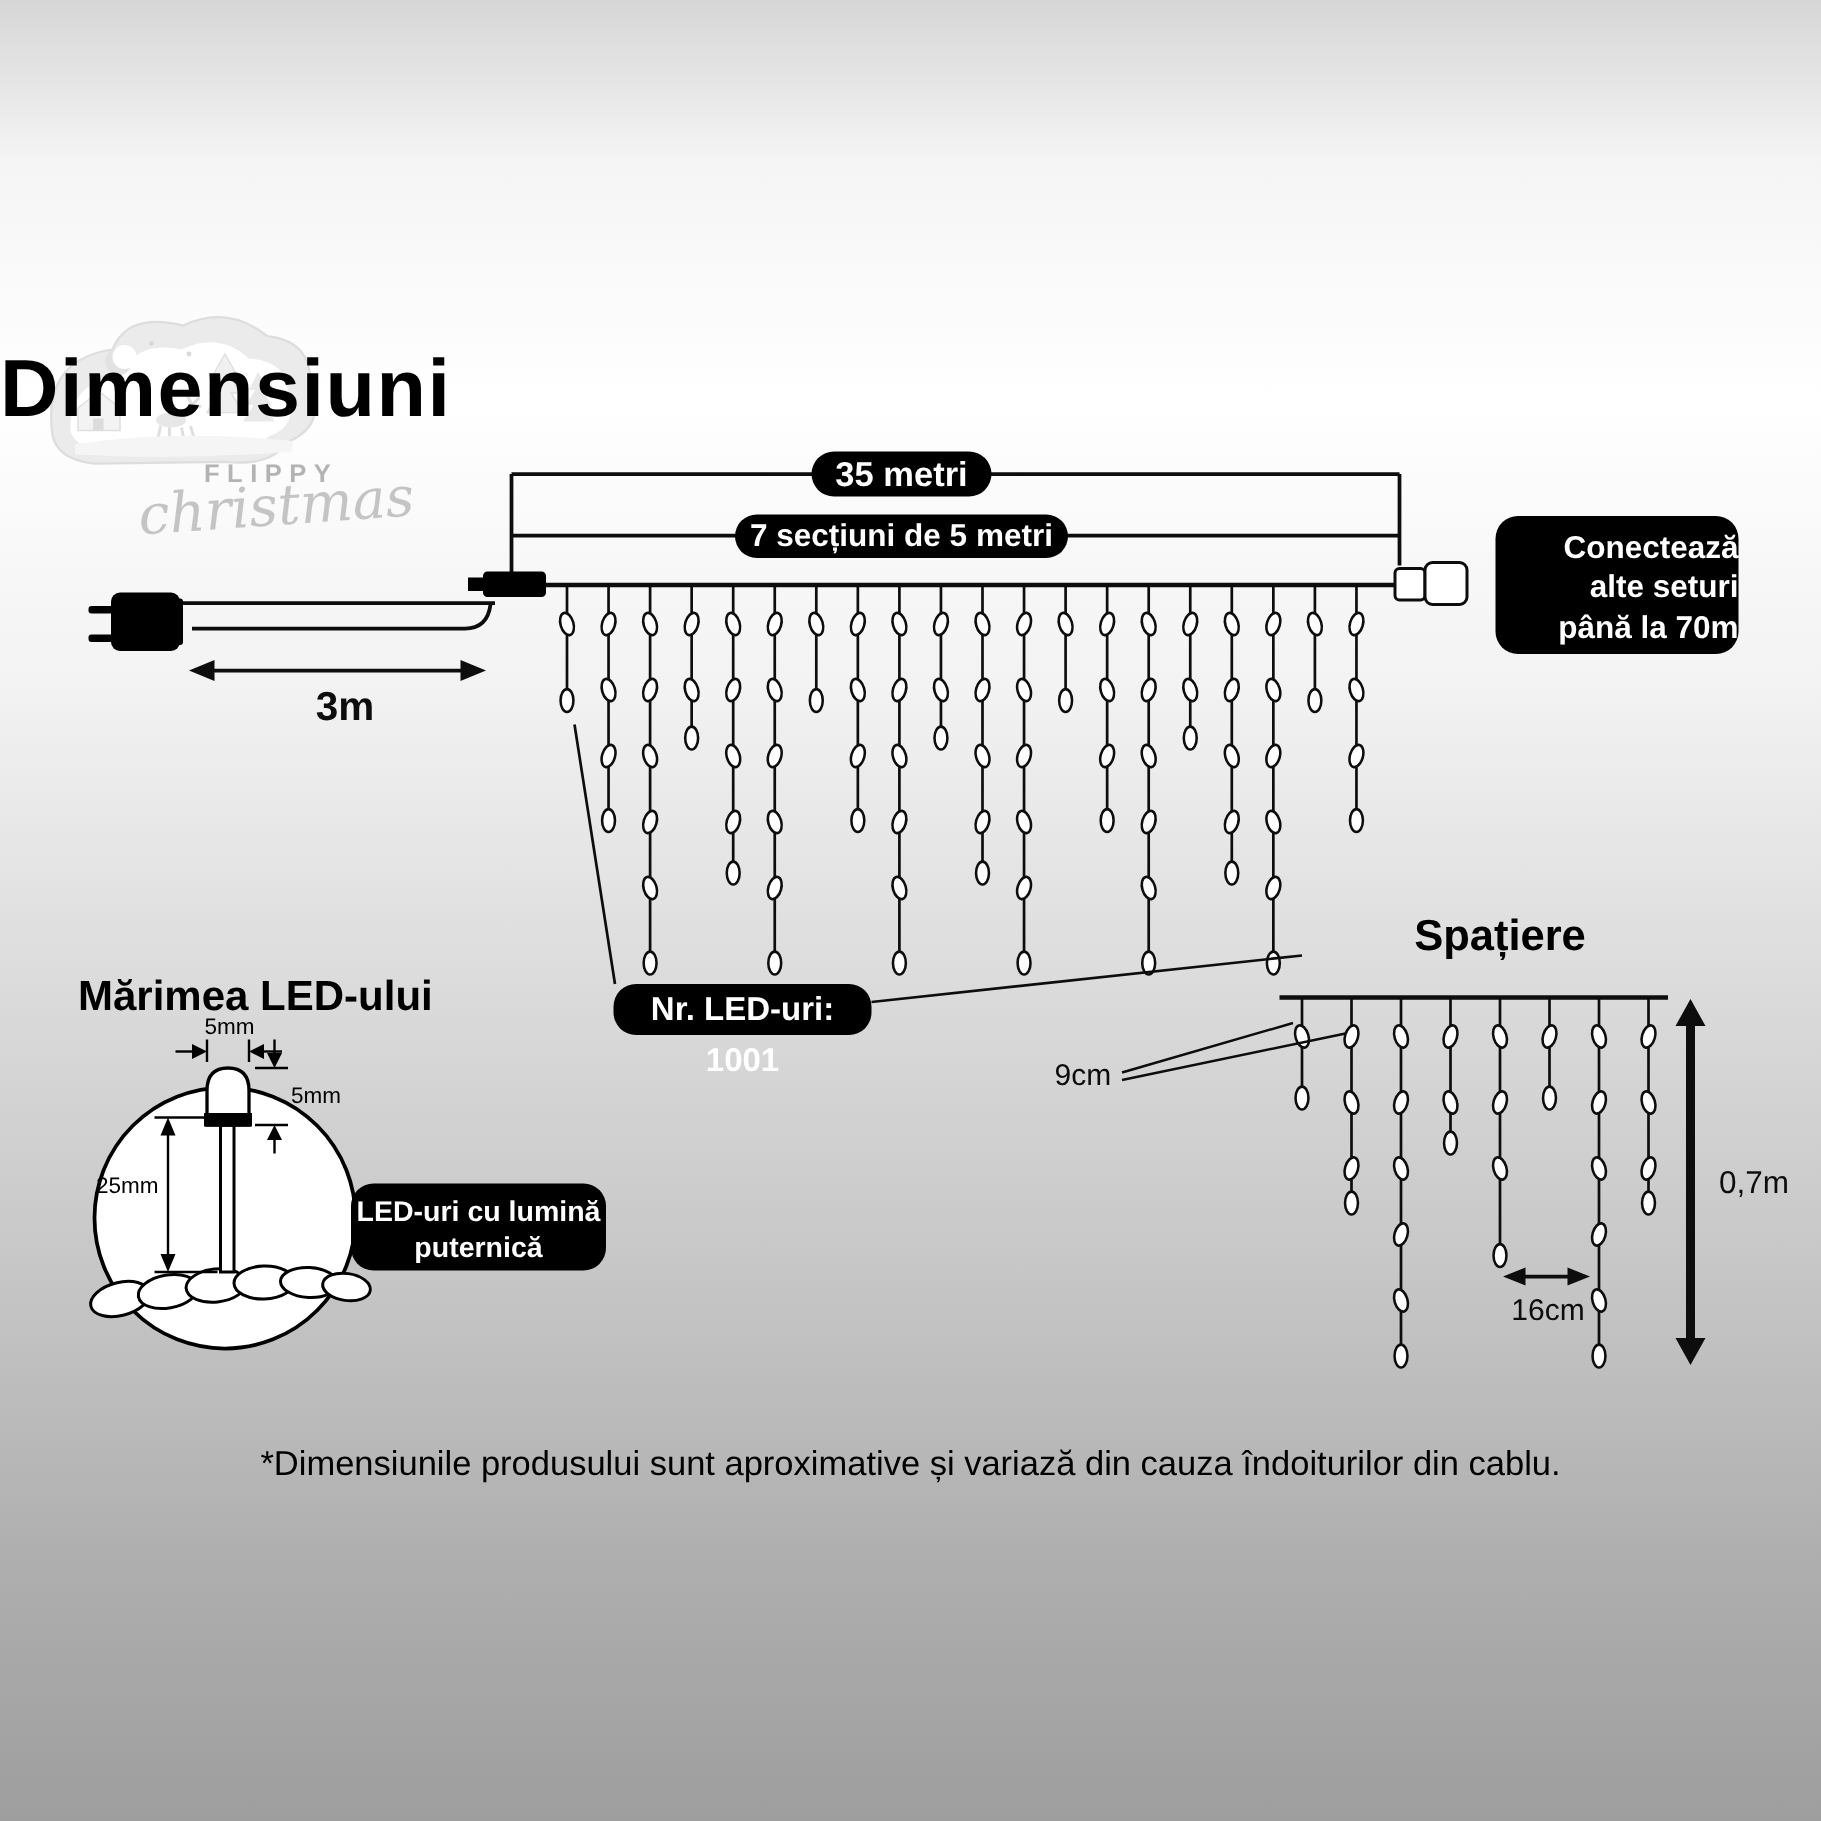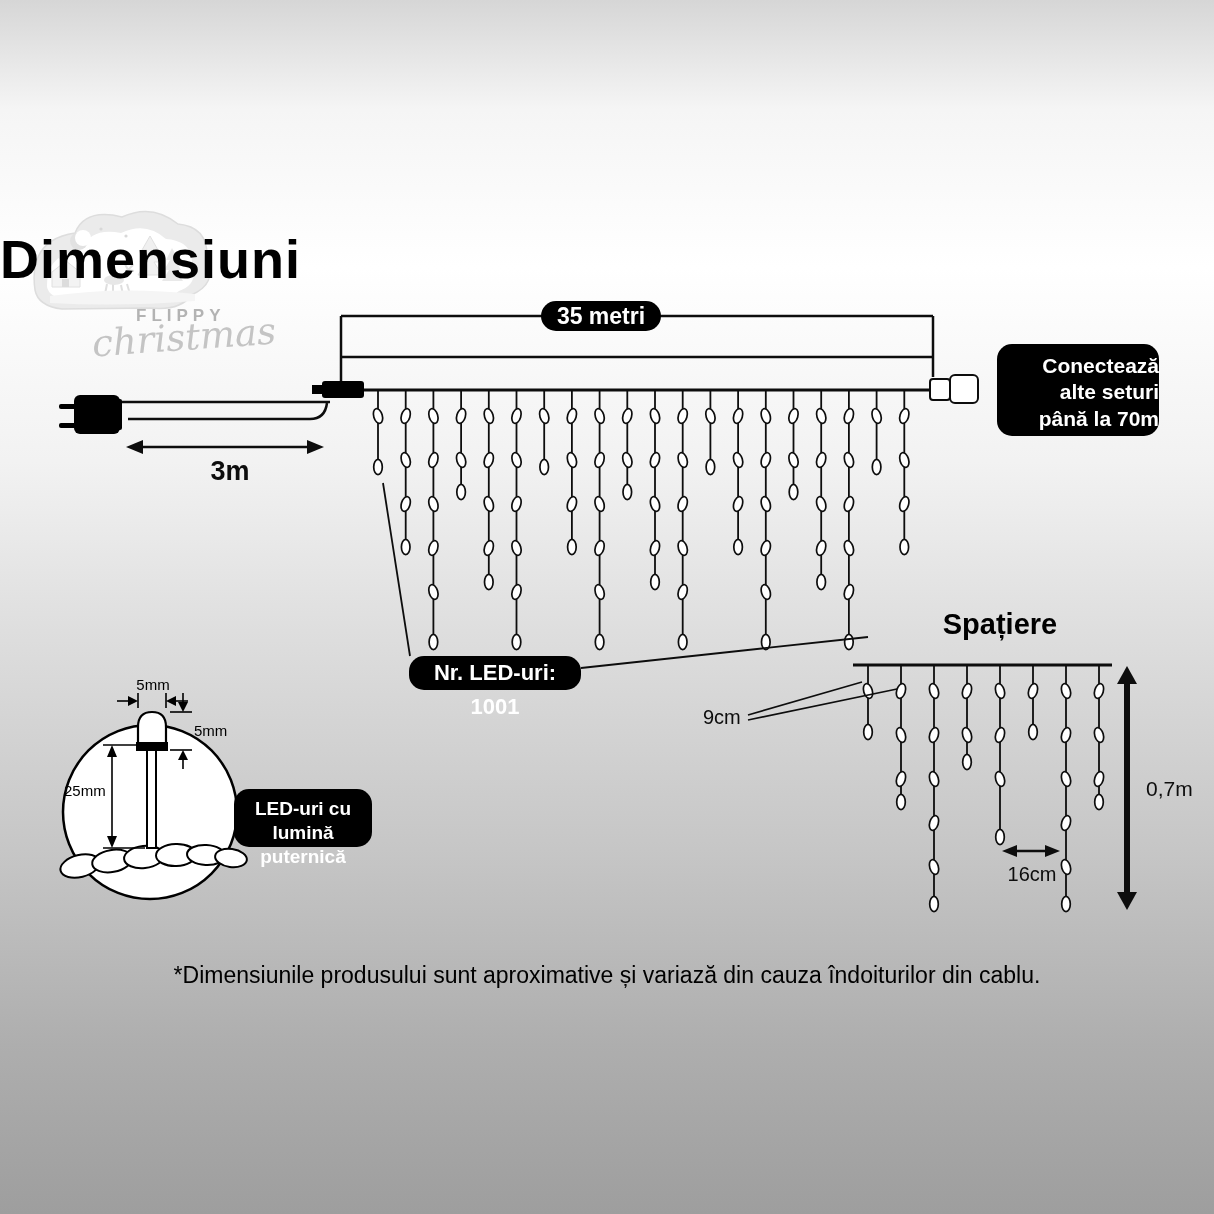--- a/index.html
+++ b/index.html
@@ -16,21 +16,21 @@
     font-size:54px; font-weight:bold; letter-spacing:1px; color:#000;
   }
   .blk{
     position:absolute; background:#000; color:#fff; font-weight:bold;
     text-align:center; line-height:1.25;border-radius:15px;
   }
   .lbl-35{ left:541px; top:301px; width:120px; height:30px; font-size:23px; line-height:30px; }
   .lbl-sections{ left:490px; top:343px; width:222px; height:29px; font-size:21px; line-height:29px; }
   .lbl-connect{ left:997px; top:344px; width:162px; height:92px; font-size:21px; padding-top:9px;text-align:right; }
   .lbl-ledcount{ left:409px; top:656px; width:172px; height:34px; font-size:22px; line-height:34px; }
-  .lbl-ledinfo{ left:234px; top:789px; width:138px; height:58px; font-size:19px; padding-top:8px; }
+  .lbl-ledinfo{ left:234px; top:789px; width:170px; height:58px; font-size:19px; padding-top:8px; }
   .h-led{ left:52px; top:648px; font-size:28px; font-weight:600; color:#000; }
   .h-spacing{ left:925px; top:608px; width:150px; text-align:center; font-size:29px; font-weight:600; color:#000; }
   .lbl-3m{ left:200px; top:456px; width:60px; text-align:center; font-size:27px;font-weight:bold; }
   .lbl-9cm{ left:703px; top:706px; font-size:20px; }
   .lbl-16cm{ left:1003px; top:863px; width:58px; text-align:center; font-size:20px; }
   .lbl-07m{ left:1146px; top:777px; font-size:21px; }
   .dim{ font-size:15px; color:#000; }
   .d5w{ left:132px; top:676px; width:42px; text-align:center; }
   .d5h{ left:194px; top:722px; }
   .d25{ left:64px; top:782px; }
@@ -331,31 +331,33 @@
       <path d="M112,848 L107,836 L117,836 Z" stroke="none"></path>
     </g>
   </svg>
 
   <div class="abs title">Dimensiuni</div>
 
   <div class="abs logo-flippy">FLIPPY</div>
   <div class="abs logo-script">christmas</div>
 
   <div class="blk lbl-35">35 metri</div>
+  <div class="blk lbl-sections">7 secțiuni de 5 metri</div>
 
   <div class="blk lbl-connect">
     <div>Conectează</div>
     <div>alte seturi</div>
     <div>până la 70m</div>
   </div>
 
   <div class="abs lbl-3m">3m</div>
 
   <div class="blk lbl-ledcount">Nr. LED-uri: 1001</div>
 
+  <div class="abs h-led">Mărimea LED-ului</div>
 
   <div class="abs dim d5w">5mm</div>
   <div class="abs dim d5h">5mm</div>
   <div class="abs dim d25">25mm</div>
 
   <div class="blk lbl-ledinfo">
     <div>LED-uri cu lumină</div>
     <div>puternică</div>
   </div>
 

